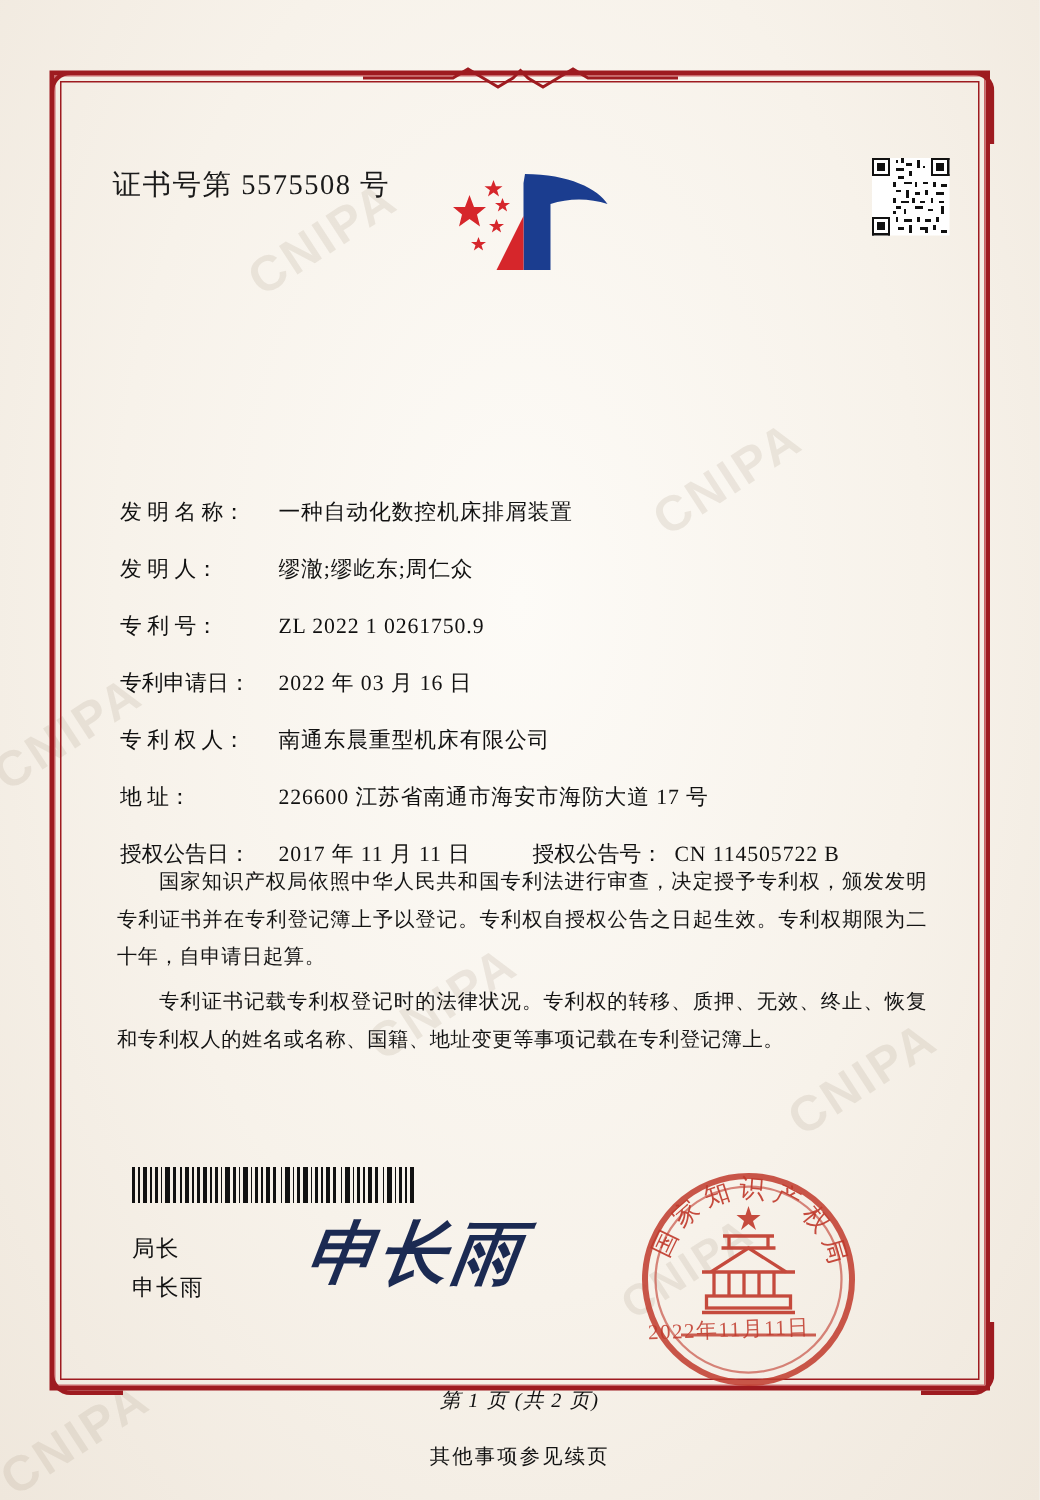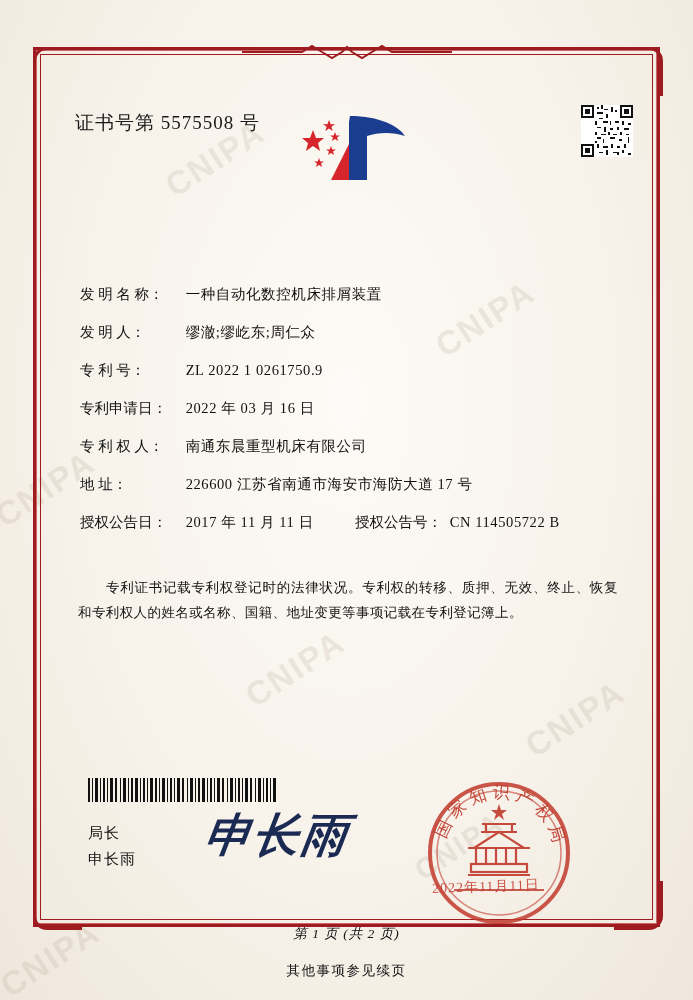--- a/index.html
+++ b/index.html
@@ -134,20 +134,21 @@
     position: relative;
     height: 38px;
     font-size: 14.5px;
     color: #111;
     white-space: nowrap;
   }
   .flabel {
     display: inline-block;
     width: 102px;
     letter-spacing: 0px;
+    margin-top: 47px;
   }
   .fvalue {
     display: inline-block;
     letter-spacing: 0.6px;
     text-align: right;
   }
   .fvalue2 {
     position: absolute;
     left: 275px;
   }
@@ -370,20 +371,21 @@
       <span class="flabel">授权公告日：</span>
       <span class="fvalue">2017 年 11 月 11 日</span>
       <span class="fvalue2">
         <span class="flabel">授权公告号：</span>
         <span class="fvalue">CN 114505722 B</span>
       </span>
     </div>
   </div>
 
   <div class="paras">
+    <p>国家知识产权局依照中华人民共和国专利法进行审查，决定授予专利权，颁发发明专利证书并在专利登记簿上予以登记。专利权自授权公告之日起生效。专利权期限为二十年，自申请日起算。</p>
     <p>专利证书记载专利权登记时的法律状况。专利权的转移、质押、无效、终止、恢复和专利权人的姓名或名称、国籍、地址变更等事项记载在专利登记簿上。</p>
   </div>
 
   <svg class="barcode" viewBox="0 0 190 24" shape-rendering="crispEdges">
     <g fill="#111">
       <rect x="0" y="0" width="2" height="24"></rect>
         <rect x="4" y="0" width="1" height="24"></rect>
       <rect x="7" y="0" width="3" height="24"></rect>
         <rect x="12" y="0" width="1" height="24"></rect>
       <rect x="15" y="0" width="2" height="24"></rect>

